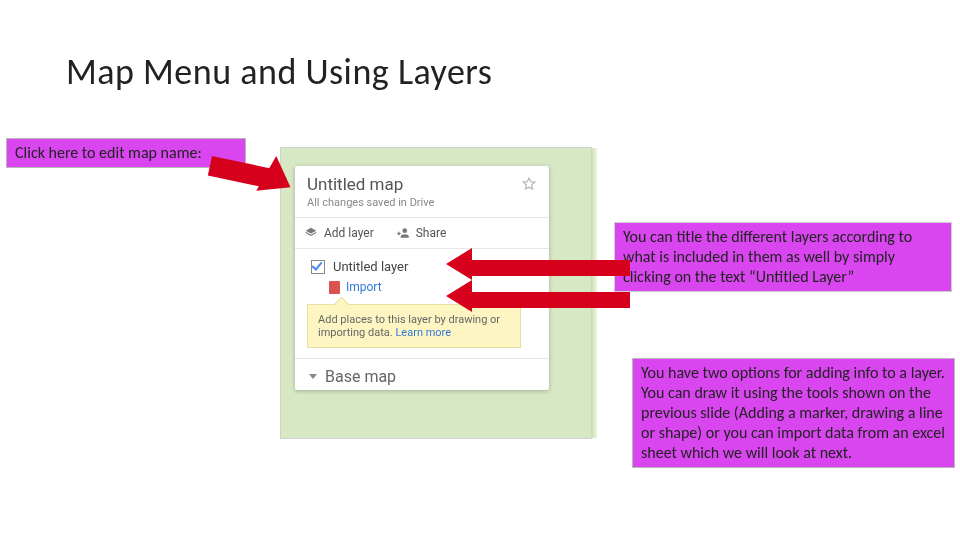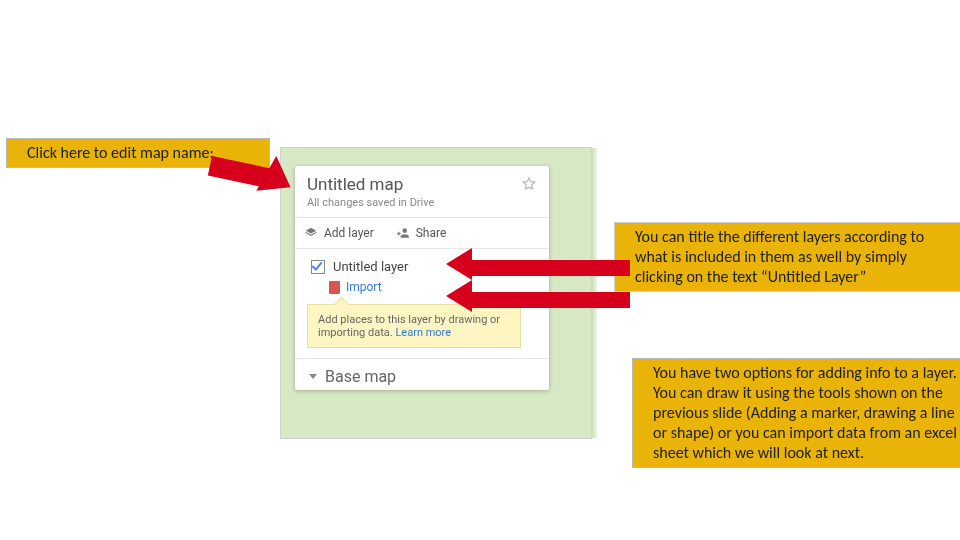--- a/index.html
+++ b/index.html
@@ -21,22 +21,22 @@
     position: absolute;
     left: 66px;
     top: 50px;
     font-size: 36px;
     font-weight: 400;
     letter-spacing: 0.5px;
   }
   .callout {
     position: absolute;
     border: 1px solid #b9b9b9;
-    background: #eab308;
-    padding: 4px 20px;
+    background: #d946ef;
+    padding: 4px 8px;
     font-size: 16px;
     line-height: 1.25;
   }
   .callout.top-left { left: 6px;  top: 138px; width: 222px; }
   .callout.mid-left { left: 16px; top: 224px; width: 222px; }
   .callout.top-right{ left: 614px; top: 222px; width: 320px; border-color:#cfcfcf; }
   .callout.bot-right{ left: 632px; top: 358px; width: 305px; }
   
   .map-wrap {
     position: absolute;
@@ -166,20 +166,21 @@
     border-top:16px solid transparent;
     border-bottom:16px solid transparent;
     border-right:26px solid #d6001c;
   }
 </style>
 </head>
 <body>
 
 <div class="slide">
 
+  <div class="heading">Map Menu and Using Layers</div>
 
   <div class="callout top-left">Click here to edit map name:</div>
   <div class="callout top-right">You can title the different layers according to what is included in them as well by simply clicking on the text “Untitled Layer”</div>
   <div class="callout bot-right">You have two options for adding info to a layer. You can draw it using the tools shown on the previous slide (Adding a marker, drawing a line or shape) or you can import data from an excel sheet which we will look at next.</div>
 
   <div class="map-wrap">
     <div class="panel">
       <div class="title-row">
         <span class="title">Untitled map</span>
         <span class="star-icon">

